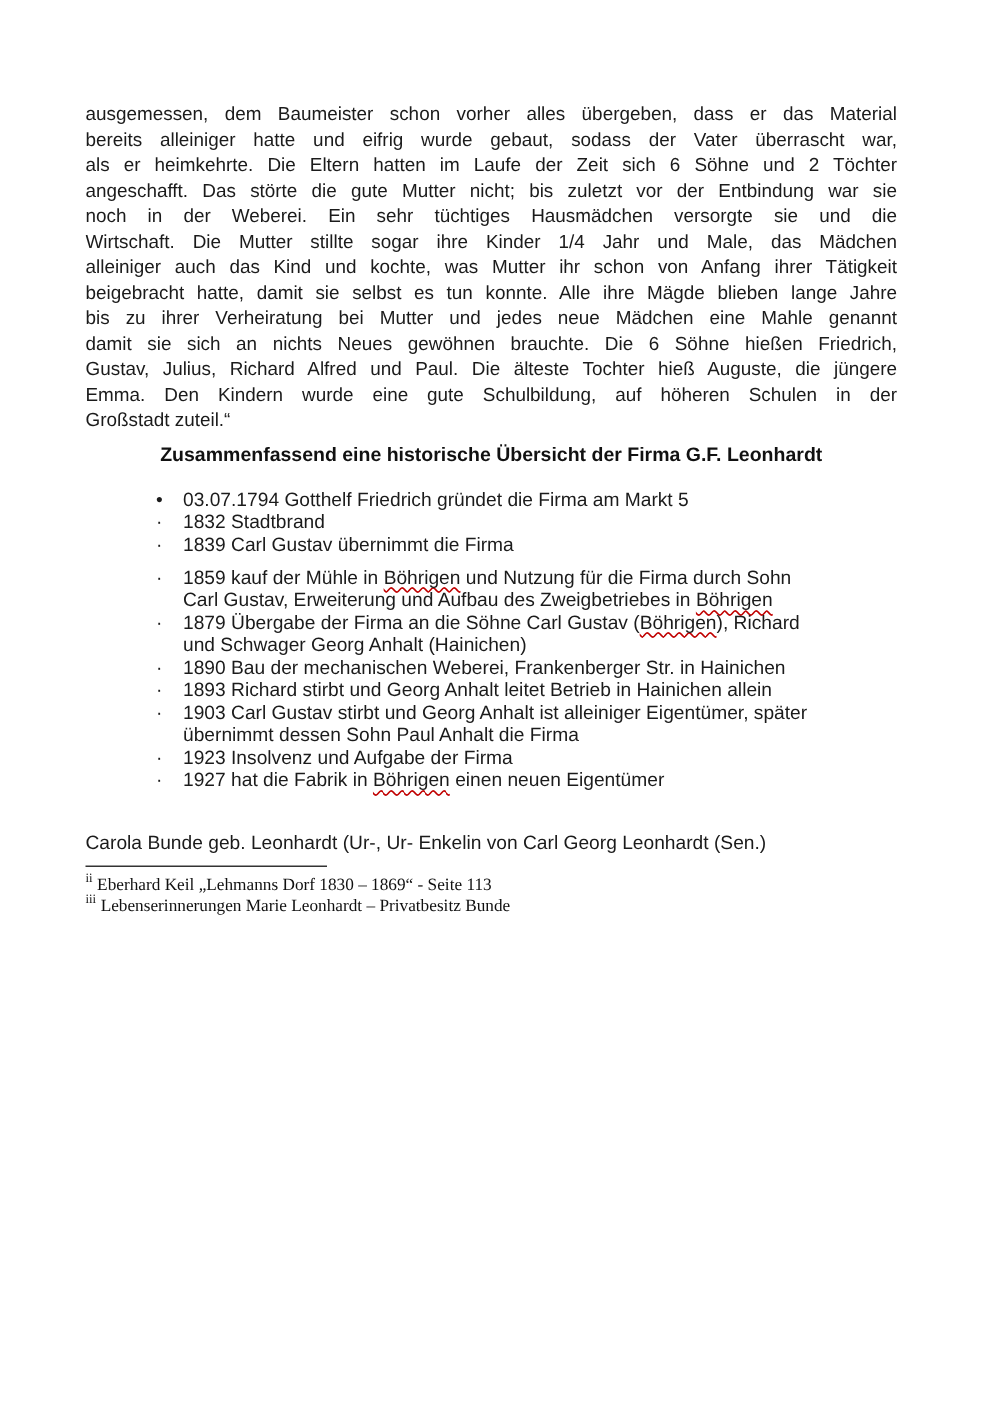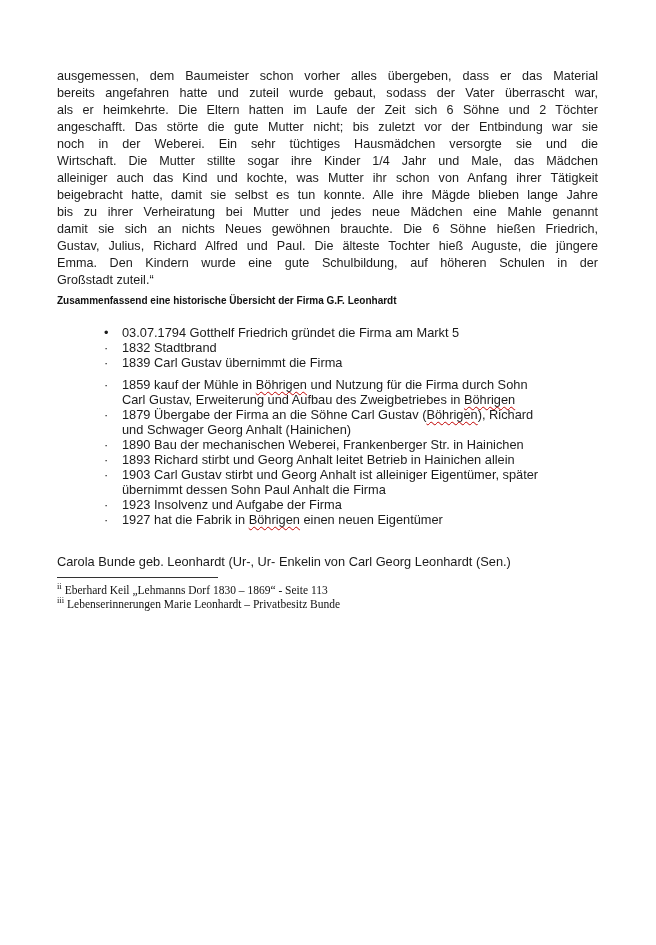--- a/index.html
+++ b/index.html
@@ -26,23 +26,24 @@
     height: 17px;
     overflow: hidden;
   }
   .paragraph .line.last { text-align-last: left; }
 
   .heading {
     position: absolute;
     left: 57px; top: 295px;
     width: 541px;
     margin: 0;
-    font-size: 10px;
+    font-size: 13px;
     font-weight: bold;
     color: #111111;
+    text-align: center;
   }
 
   .bullets {
     position: absolute;
     left: 57px; top: 325px;
     width: 541px;
     margin: 0; padding: 0;
     list-style: none;
     font-size: 12.8px;
     line-height: 15px;
@@ -103,21 +104,21 @@
     color: var(--pn-color, #808080);
   }
 </style>
 </head>
 <body>
 
 <div class="page">
 
   <div class="paragraph" id="paragraph">
       <div class="line">ausgemessen, dem Baumeister schon vorher alles übergeben, dass er das Material</div>
-      <div class="line">bereits angefahren hatte und zuteil wurde gebaut, sodass der Vater überrascht war,</div>
+      <div class="line">bereits alleiniger hatte und eifrig wurde gebaut, sodass der Vater überrascht war,</div>
       <div class="line">als er heimkehrte. Die Eltern hatten im Laufe der Zeit sich 6 Söhne und 2 Töchter</div>
       <div class="line">angeschafft. Das störte die gute Mutter nicht; bis zuletzt vor der Entbindung war sie</div>
       <div class="line">noch in der Weberei. Ein sehr tüchtiges Hausmädchen versorgte sie und die</div>
       <div class="line">Wirtschaft. Die Mutter stillte sogar ihre Kinder 1/4 Jahr und Male, das Mädchen</div>
       <div class="line">alleiniger auch das Kind und kochte, was Mutter ihr schon von Anfang ihrer Tätigkeit</div>
       <div class="line">beigebracht hatte, damit sie selbst es tun konnte. Alle ihre Mägde blieben lange Jahre</div>
       <div class="line">bis zu ihrer Verheiratung bei Mutter und jedes neue Mädchen eine Mahle genannt</div>
       <div class="line">damit sie sich an nichts Neues gewöhnen brauchte. Die 6 Söhne hießen Friedrich,</div>
       <div class="line">Gustav, Julius, Richard Alfred und Paul. Die älteste Tochter hieß Auguste, die jüngere</div>
       <div class="line">Emma. Den Kindern wurde eine gute Schulbildung, auf höheren Schulen in der</div>

